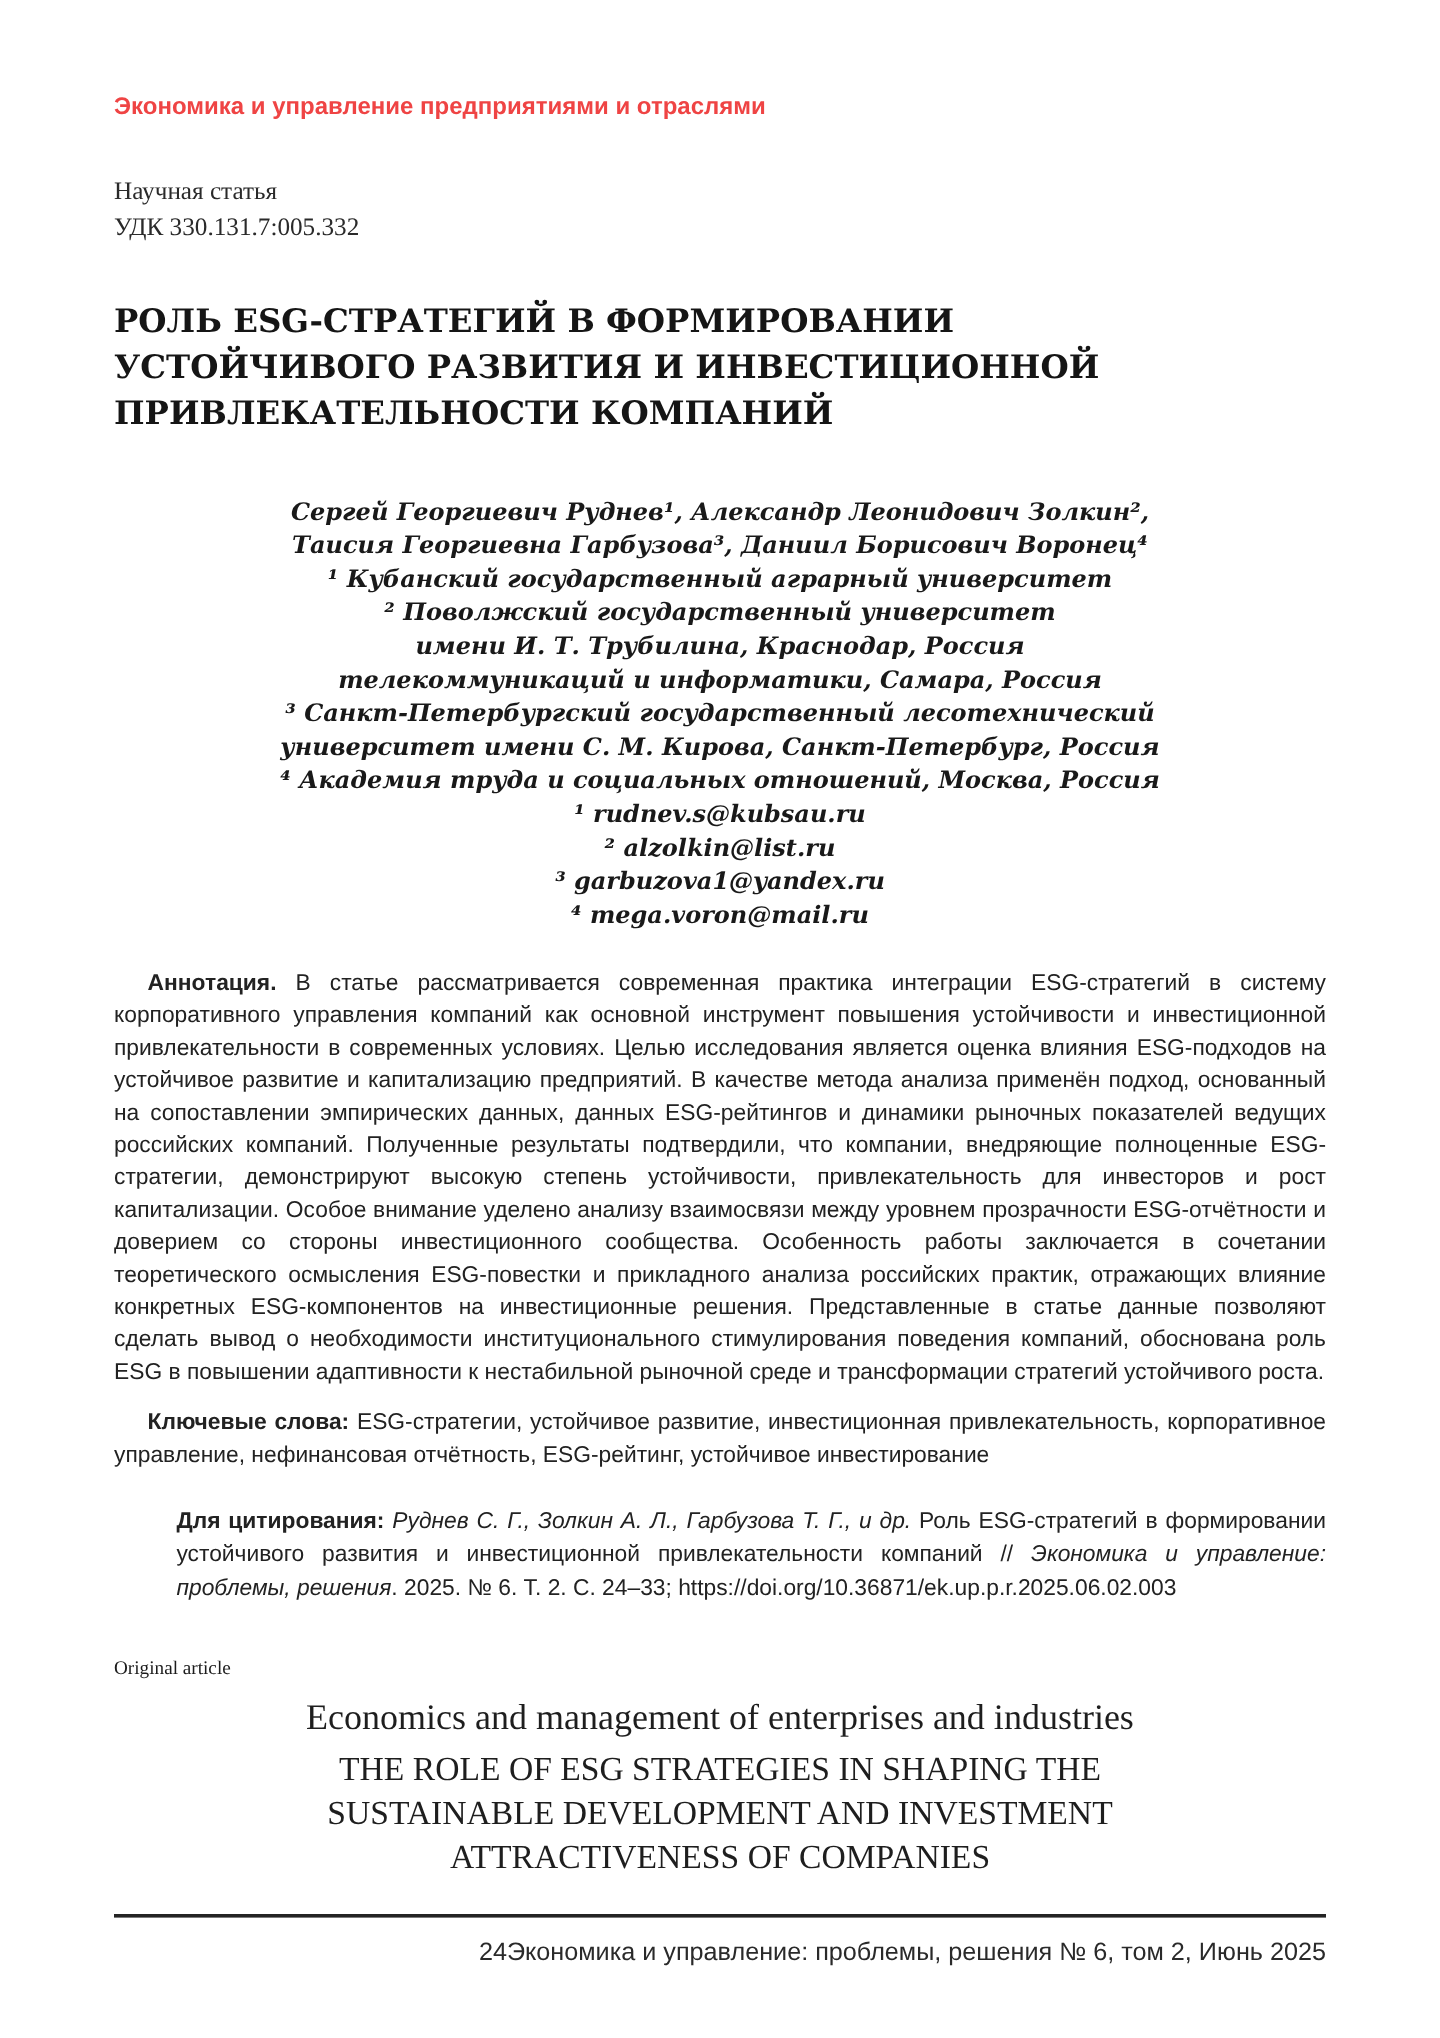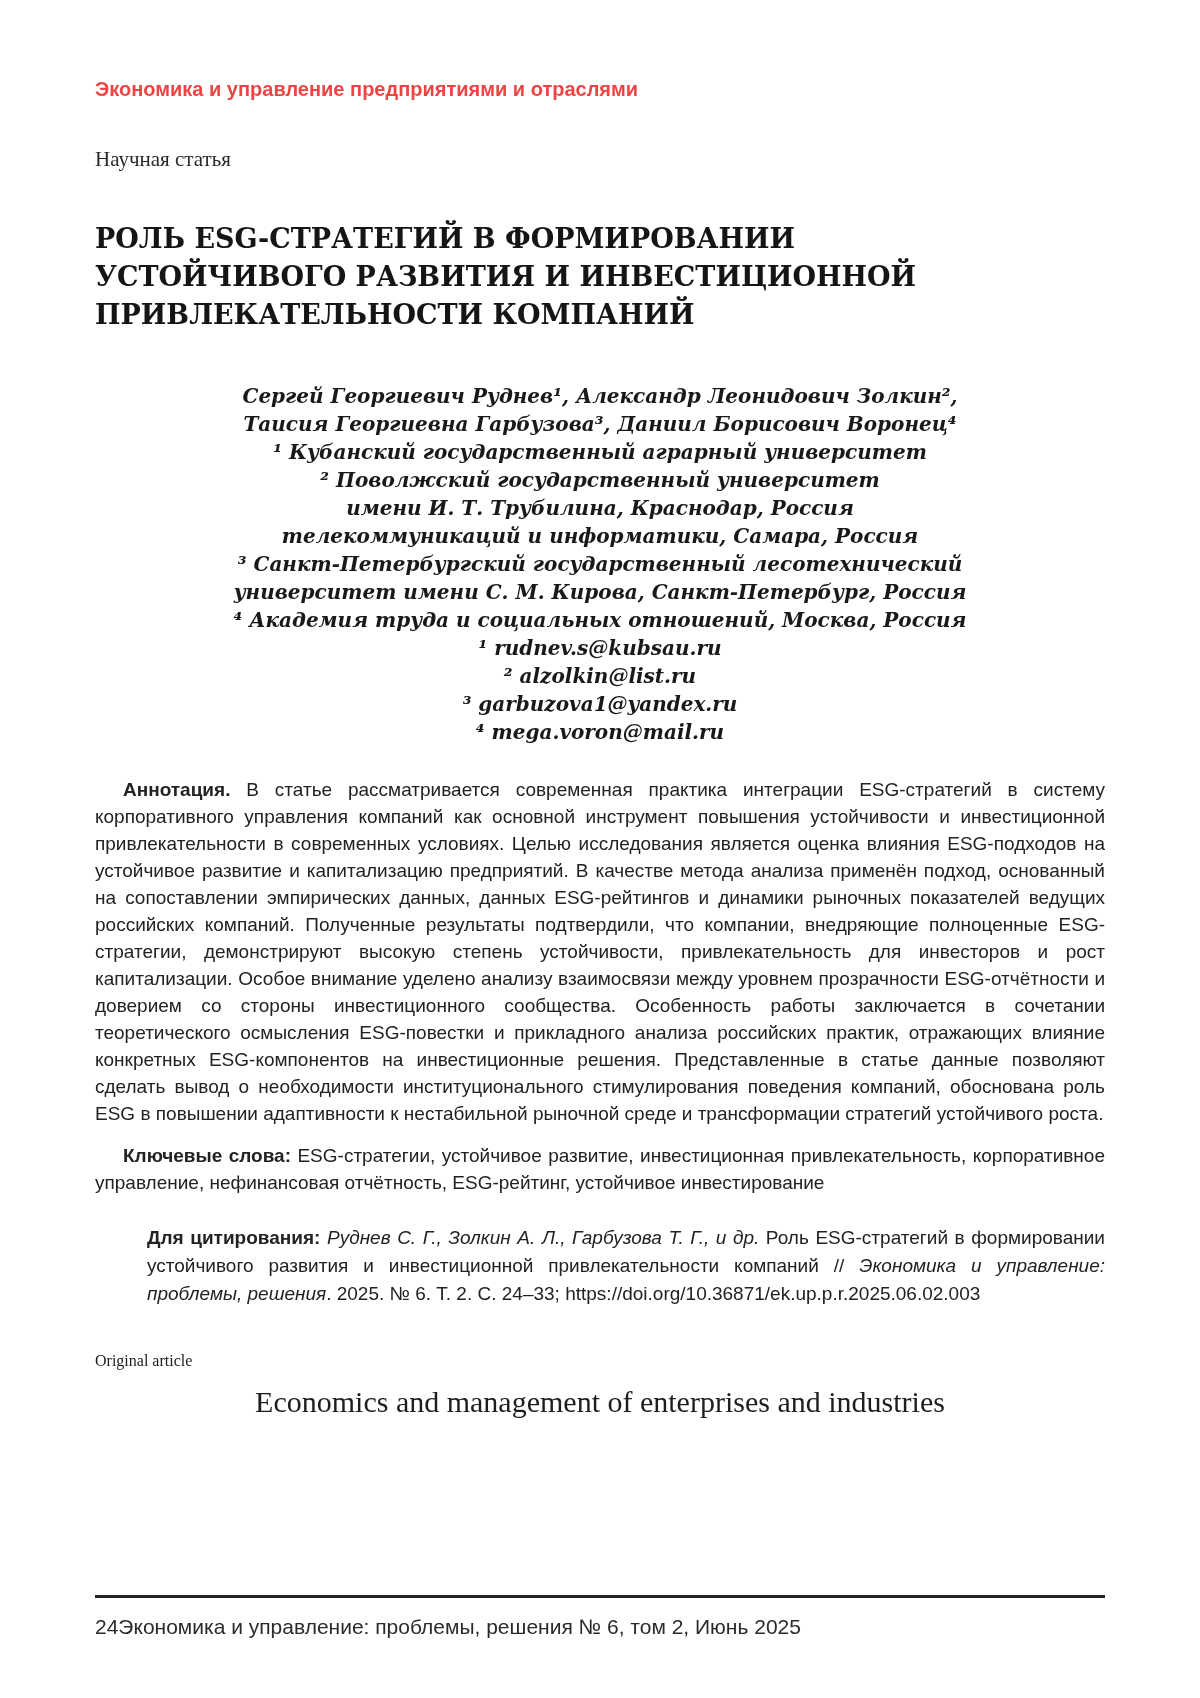--- a/index.html
+++ b/index.html
@@ -119,40 +119,41 @@
   .footer {
     margin-top: auto;
   }
   .footer-rule {
     border: 0;
     border-top: 3px solid #242424;
     margin: 0 0 15px 0;
   }
   .footer-row {
     display: flex;
-    justify-content: flex-start;
+    justify-content: flex-end;
     align-items: baseline;
     font-family: "Liberation Sans", sans-serif;
     font-size: 21px;
     line-height: 27px;
     color: #2a2a2a;
   }
 
   h1, h2, p, div { margin: 0; }
 </style>
 </head>
 <body>
 
 <div class="page">
 
   <div class="rubric-ru">Экономика и управление предприятиями и отраслями</div>
   <hr class="header-rule">
 
   <div class="meta-block">
     <div>Научная статья</div>
+    <div>УДК 330.131.7:005.332</div>
   </div>
 
   <h1 class="title-ru">
     <div>РОЛЬ ESG-СТРАТЕГИЙ В ФОРМИРОВАНИИ</div>
     <div>УСТОЙЧИВОГО РАЗВИТИЯ И ИНВЕСТИЦИОННОЙ</div>
     <div>ПРИВЛЕКАТЕЛЬНОСТИ КОМПАНИЙ</div>
   </h1>
 
   <div class="authors-block">
     <div>Сергей Георгиевич Руднев¹, Александр Леонидович Золкин²,</div>
@@ -173,20 +174,25 @@
   <p class="abstract-para"><span class="bold-label">Аннотация.</span><span> В статье рассматривается современная практика интеграции ESG-стратегий в систему корпоративного управления компаний как основной инструмент повышения устойчивости и инвестиционной привлекательности в современных условиях. Целью исследования является оценка влияния ESG-подходов на устойчивое развитие и капитализацию предприятий. В качестве метода анализа применён подход, основанный на сопоставлении эмпирических данных, данных ESG-рейтингов и динамики рыночных показателей ведущих российских компаний. Полученные результаты подтвердили, что компании, внедряющие полноценные ESG-стратегии, демонстрируют высокую степень устойчивости, привлекательность для инвесторов и рост капитализации. Особое внимание уделено анализу взаимосвязи между уровнем прозрачности ESG-отчётности и доверием со стороны инвестиционного сообщества. Особенность работы заключается в сочетании теоретического осмысления ESG-повестки и прикладного анализа российских практик, отражающих влияние конкретных ESG-компонентов на инвестиционные решения. Представленные в статье данные позволяют сделать вывод о необходимости институционального стимулирования поведения компаний, обоснована роль ESG в повышении адаптивности к нестабильной рыночной среде и трансформации стратегий устойчивого роста.</span></p>
 
   <p class="keywords-para"><span class="bold-label">Ключевые слова:</span><span> ESG-стратегии, устойчивое развитие, инвестиционная привлекательность, корпоративное управление, нефинансовая отчётность, ESG-рейтинг, устойчивое инвестирование</span></p>
 
   <p class="citation-para"><span class="bold-label">Для цитирования:</span><span class="italic"> Руднев С. Г., Золкин А. Л., Гарбузова Т. Г., и др.</span><span> Роль ESG-стратегий в формировании устойчивого развития и инвестиционной привлекательности компаний // </span><span class="italic">Экономика и управление: проблемы, решения</span><span>. 2025. № 6. Т. 2. С. 24–33; https://doi.org/10.36871/ek.up.p.r.2025.06.02.003</span></p>
 
   <div class="original-article">Original article</div>
 
   <h2 class="rubric-en">Economics and management of enterprises and industries</h2>
 
+  <h2 class="title-en">
+    <div>THE ROLE OF ESG STRATEGIES IN SHAPING THE</div>
+    <div>SUSTAINABLE DEVELOPMENT AND INVESTMENT</div>
+    <div>ATTRACTIVENESS OF COMPANIES</div>
+  </h2>
 
   <div class="footer">
     <hr class="footer-rule">
     <div class="footer-row">
       <span>24</span>
       <span>Экономика и управление: проблемы, решения № 6, том 2, Июнь 2025</span>
     </div>
   </div>
 
 </div>

